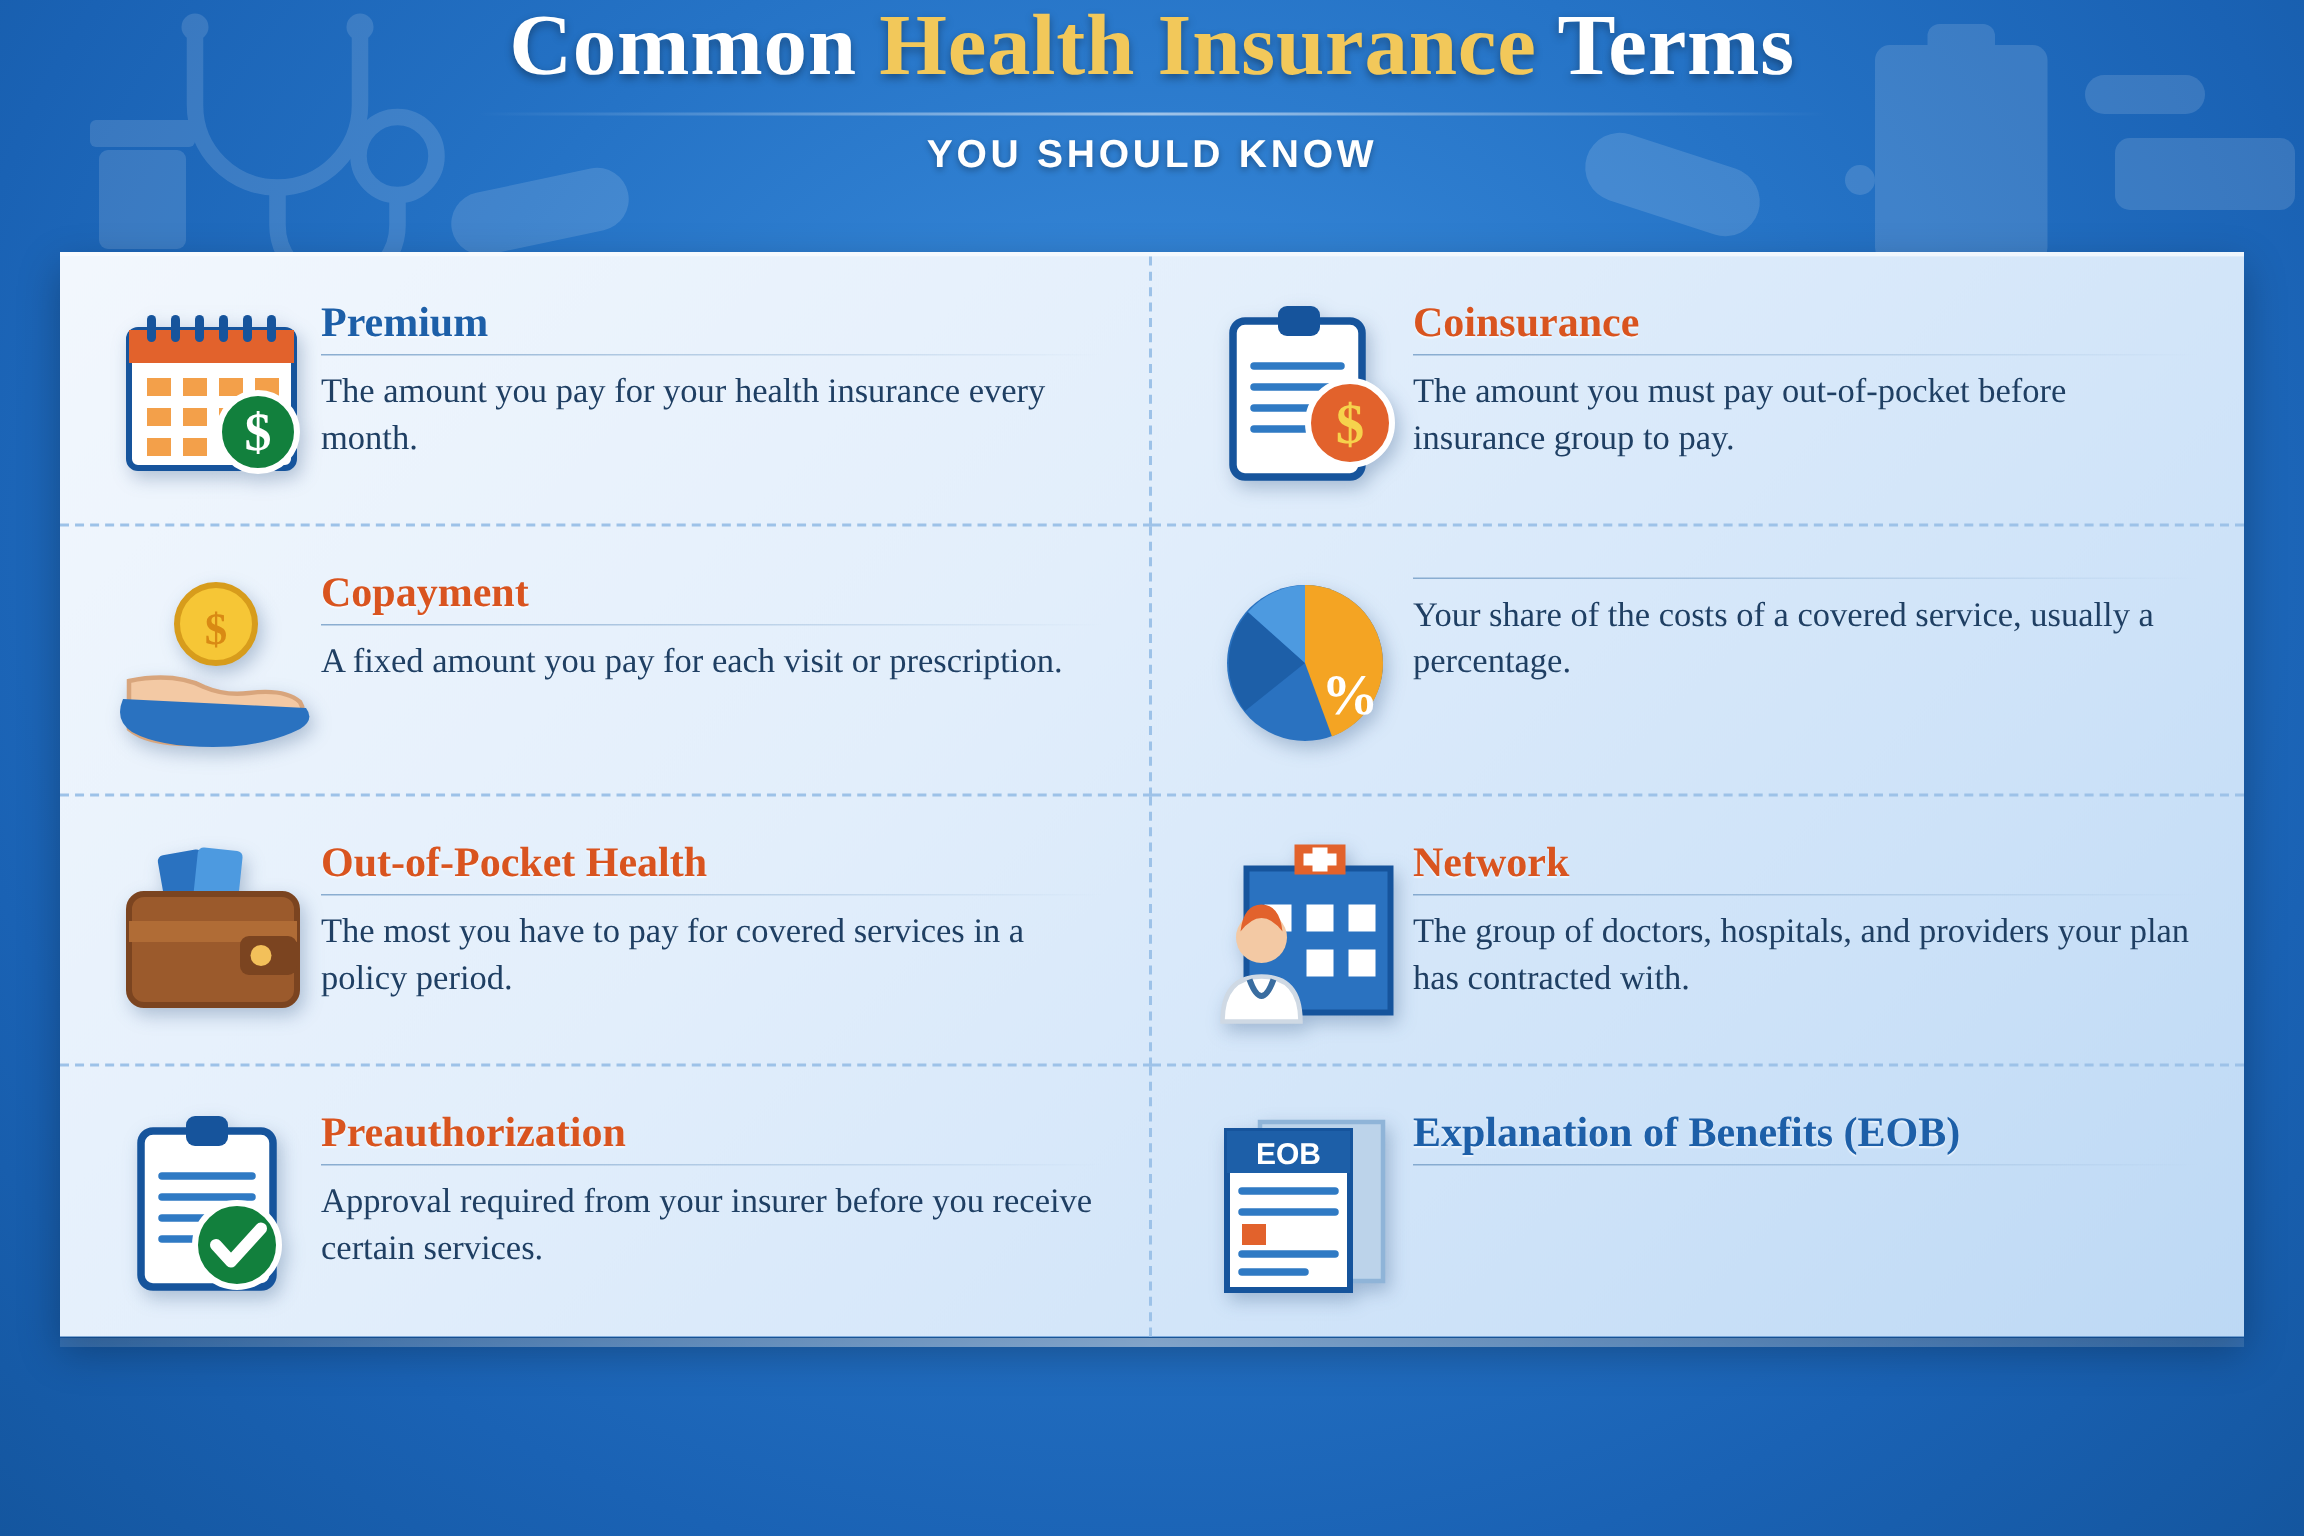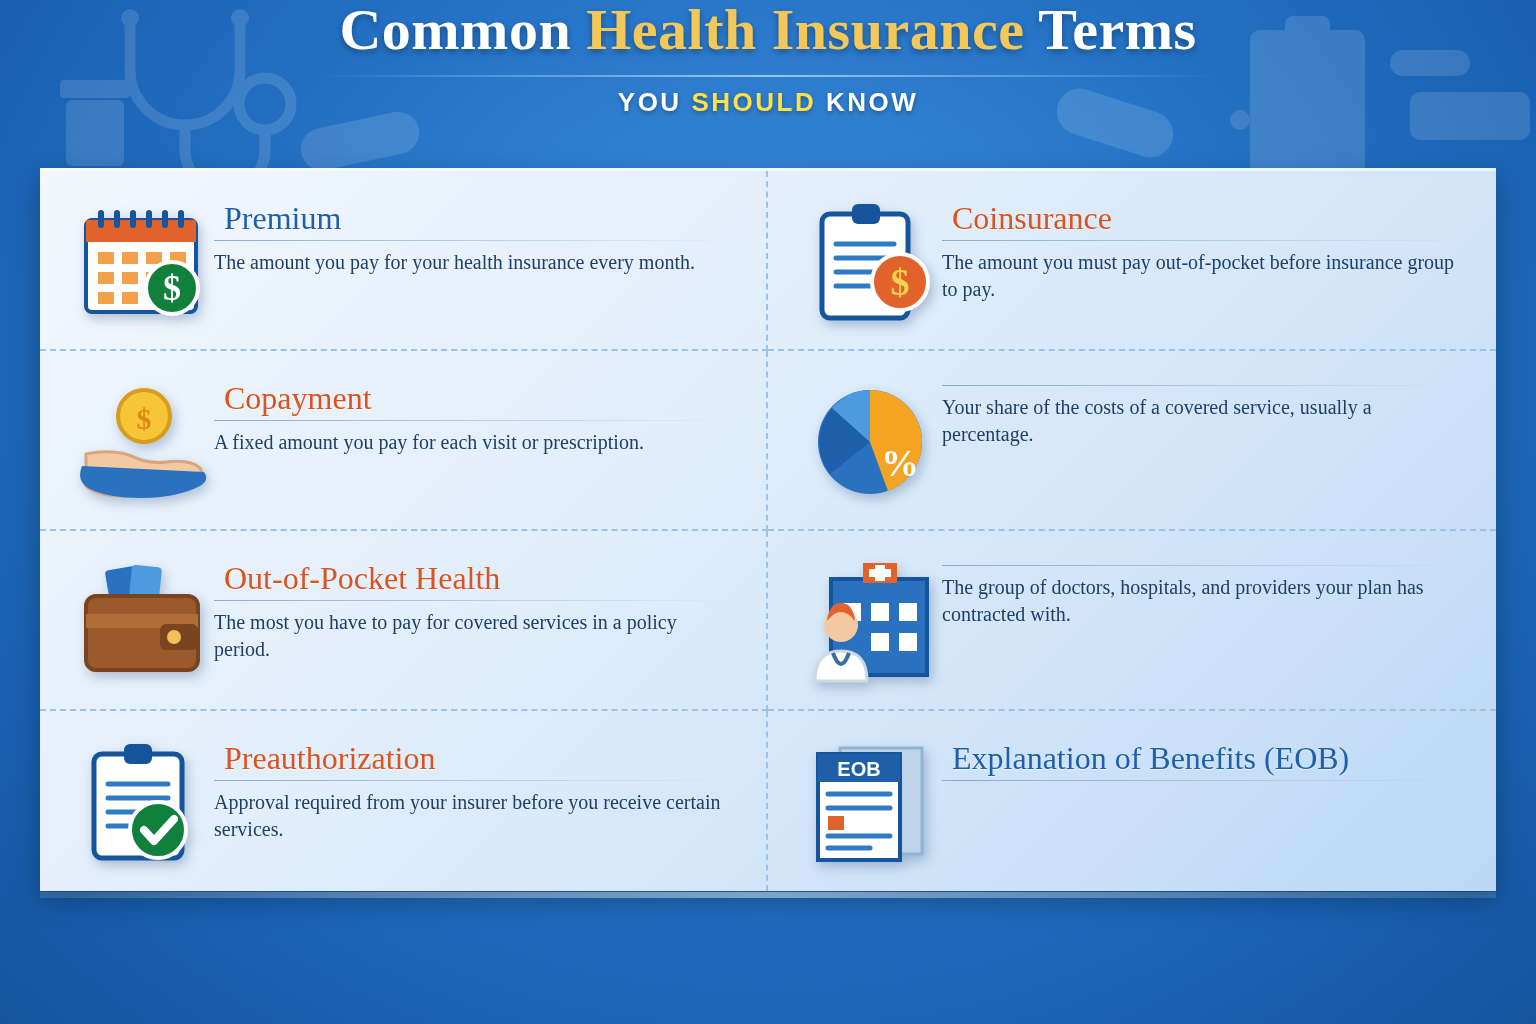--- a/index.html
+++ b/index.html
@@ -34,21 +34,21 @@
   .title-rule{
     width:900px;height:2px;margin:14px auto 0;
     background:linear-gradient(to right,rgba(255,255,255,0),rgba(255,255,255,.55),rgba(255,255,255,0));
   }
   .subtitle{
     margin:10px 0 0;
     font-size:26px;font-weight:bold;letter-spacing:2.5px;
     color:#ffffff;
     text-shadow:0 2px 4px rgba(0,0,0,.3);
   }
-  .subtitle .accent{color:#fde047;}
+  .subtitle .accent{color:#ffffff;}
   
   .panel{
     position:absolute;left:40px;top:168px;width:1456px;height:720px;
     background:linear-gradient(135deg,#f2f7fd 0%,#e2eefb 40%,#cde2f8 75%,#bcd8f4 100%);
     box-shadow:0 10px 26px rgba(0,0,0,.28);
     border-top:3px solid rgba(255,255,255,.75);
   }
   .panel-inner{
     position:absolute;inset:0;
     display:grid;
@@ -63,36 +63,36 @@
   }
   .cell.col-left{border-right:2px dashed #9dc2e8;}
   .cell.row-sep{border-bottom:2px dashed #9dc2e8;}
   .icon-wrap{
     width:140px;min-width:140px;height:130px;
     display:flex;align-items:center;justify-content:center;
     filter:drop-shadow(3px 5px 6px rgba(20,60,110,.28));
   }
   .text-wrap{flex:1;padding-top:4px;}
   .term{
-    margin:0 10px 2px;
+    margin:0 0 2px;
     font-family:"Liberation Serif",serif;
-    font-size:32px;font-weight:normal;line-height:1.1;
+    font-size:28px;font-weight:bold;line-height:1.1;
     text-shadow:0 1px 1px rgba(255,255,255,.65);
   }
   .term.blue{color:#1d5fa8;}
   .term.orange{color:#d9541f;}
   .term-rule{
     height:1px;width:100%;
     background:linear-gradient(to right,rgba(120,160,200,.85),rgba(120,160,200,0));
     margin:4px 0 8px;
   }
   .desc{
     margin:0;
     font-family:"Liberation Serif",serif;
-    font-size:20px;line-height:1.35;color:#1f3f63;
+    font-size:23px;line-height:1.35;color:#1f3f63;
   }
   
   .panel-footline{
     position:absolute;left:40px;top:892px;width:1456px;height:6px;
     background:linear-gradient(to right,rgba(255,255,255,.12),rgba(255,255,255,.45),rgba(255,255,255,.12));
   }
 </style>
 </head>
 <body>
 
@@ -261,20 +261,21 @@
               <rect x="94" y="74" width="18" height="18"></rect>
             <rect x="66" y="74" width="18" height="18"></rect>
           </g>
           <circle cx="36" cy="66" r="17" fill="#f3c9a4"></circle>
           <path d="M22 62 q14 -18 28 0 q-2 -18 -14 -18 q-12 0 -14 18z" fill="#e2622c"></path>
           <path d="M10 122 q0 -30 26 -30 q26 0 26 30 z" fill="#ffffff" stroke="#cfd9e4" stroke-width="3"></path>
           <path d="M28 94 q8 22 16 0" fill="none" stroke="#3a6da0" stroke-width="4"></path>
         </svg>
       </div>
       <div class="text-wrap">
+        <h2 class="term orange">Network</h2>
         <div class="term-rule"></div>
         <p class="desc">The group of doctors, hospitals, and providers your plan has contracted with.</p>
       </div>
     </div>
 
     <div class="cell col-left">
       <div class="icon-wrap">
         <svg width="128" height="124" viewBox="0 0 128 124">
           <rect x="14" y="14" width="88" height="104" rx="8" fill="#ffffff" stroke="#16549c" stroke-width="5"></rect>
           <rect x="44" y="4" width="28" height="20" rx="6" fill="#16549c"></rect>

